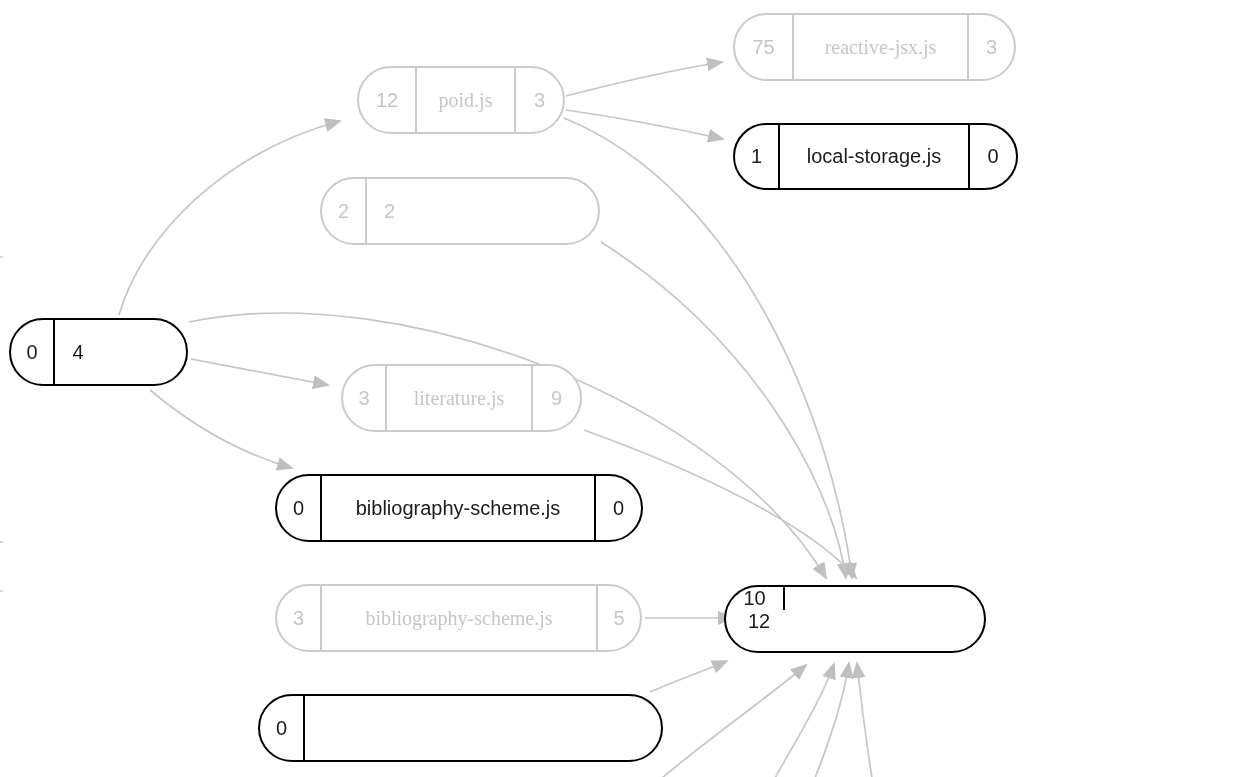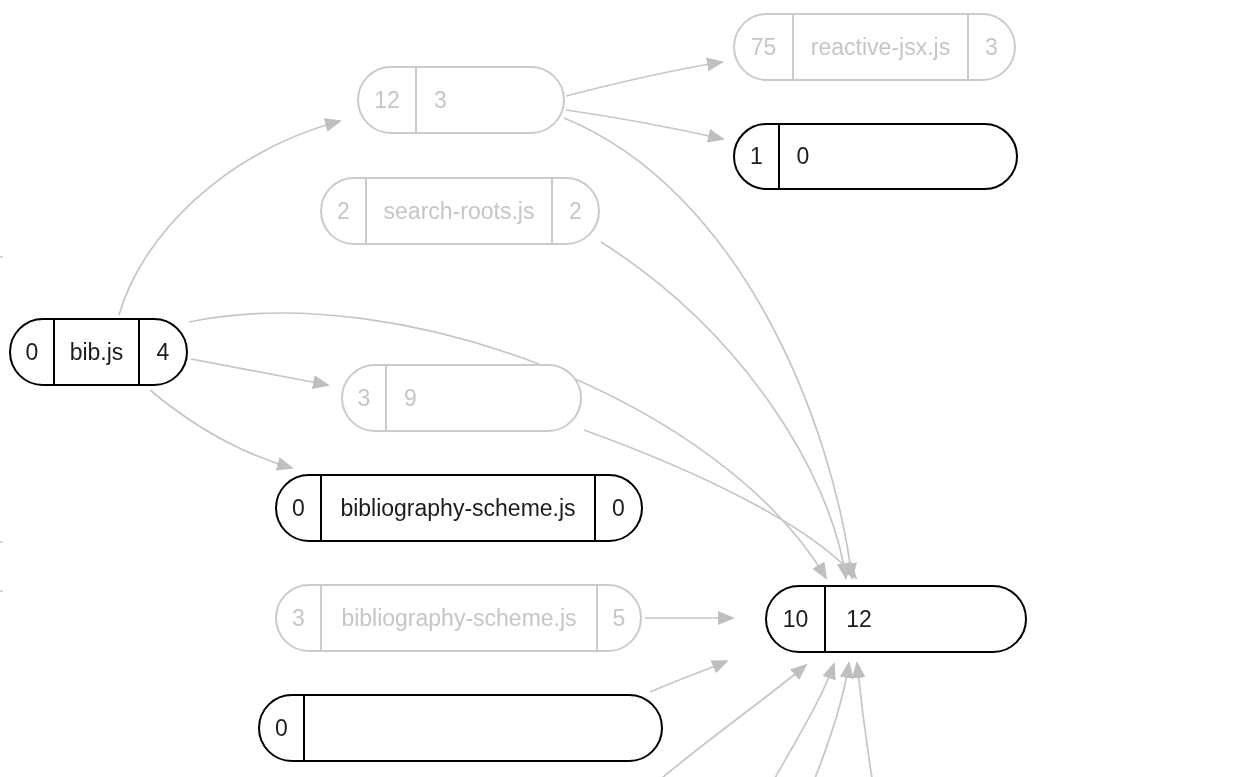--- a/index.html
+++ b/index.html
@@ -12,32 +12,32 @@
   }
   #edge-layer{position:absolute;left:0;top:0;z-index:1;}
   .node{
     position:absolute;
     display:flex;
     align-items:stretch;
     box-sizing:border-box;
     background:#ffffff;
     border-radius:34px;
     z-index:2;
-    font-size:23px;
+    font-size:20px;
     cursor:pointer;
   }
   .node.active{border:2.5px solid #000000;color:#1c1c1c;}
   .node.faded{border:2px solid #cbcbcb;color:#c6c6c6;}
   .cell{display:flex;align-items:center;justify-content:center;box-sizing:border-box;}
   .cap{flex:0 0 auto;}
   .mid{flex:1 1 auto;white-space:nowrap;}
   .node.active .cap-left{border-right:2.5px solid #000000;}
   .node.active .mid{border-right:2.5px solid #000000;}
   .node.faded .cap-left{border-right:2px solid #cbcbcb;}
-  .node.faded .mid{border-right:2px solid #cbcbcb;}
+  .node.faded .mid{border-right:2px solid #cbcbcb;font-family:Liberation Serif, serif;}
   .edge-tick{position:absolute;background:#d7d7d7;z-index:0;}
 </style>
 </head>
 <body>
 
 <div id="canvas">
   <svg id="edge-layer" width="1239" height="777" viewBox="0 0 1239 777">
     <defs>
       <marker id="arrow" markerUnits="userSpaceOnUse" markerWidth="20" markerHeight="16" refX="15" refY="7" orient="auto">
         <path d="M0,0 L17,7 L0,14 z" fill="#bfbfbf"></path>
@@ -67,51 +67,52 @@
   <div class="edge-tick" style="left:0;top:590px;width:3px;height:2px;"></div>
 
   <div id="node-layer">
       <div class="node faded" style="left: 733px; top: 13px; width: 283px; height: 68px;">
         <div class="cell cap cap-left" style="width: 59px;">75</div>
         <div class="cell mid">reactive-jsx.js</div>
         <div class="cell cap cap-right" style="width: 45px;">3</div>
       </div>
       <div class="node faded" style="left: 357px; top: 66px; width: 208px; height: 68px;">
         <div class="cell cap cap-left" style="width: 58px;">12</div>
+        <div class="cell mid">poid.js</div>
         <div class="cell cap cap-right" style="width: 47px;">3</div>
       </div>
       <div class="node active" style="left: 733px; top: 123px; width: 285px; height: 67px;">
         <div class="cell cap cap-left" style="width: 45px;">1</div>
+        <div class="cell mid">local-storage.js</div>
         <div class="cell cap cap-right" style="width: 46px;">0</div>
       </div>
       <div class="node faded" style="left: 320px; top: 177px; width: 280px; height: 68px;">
         <div class="cell cap cap-left" style="width: 45px;">2</div>
-        <div class="cell mid">search-roots.js</div>
         <div class="cell cap cap-right" style="width: 45px;">2</div>
       </div>
       <div class="node active" style="left: 9px; top: 318px; width: 179px; height: 68px;">
         <div class="cell cap cap-left" style="width: 44px;">0</div>
-        <div class="cell mid">bib.js</div>
         <div class="cell cap cap-right" style="width: 46px;">4</div>
       </div>
       <div class="node faded" style="left: 341px; top: 364px; width: 241px; height: 68px;">
         <div class="cell cap cap-left" style="width: 44px;">3</div>
+        <div class="cell mid">literature.js</div>
         <div class="cell cap cap-right" style="width: 47px;">9</div>
       </div>
       <div class="node active" style="left: 275px; top: 474px; width: 368px; height: 68px;">
         <div class="cell cap cap-left" style="width: 45px;">0</div>
         <div class="cell mid">bibliography-scheme.js</div>
         <div class="cell cap cap-right" style="width: 45px;">0</div>
       </div>
       <div class="node faded" style="left: 275px; top: 584px; width: 367px; height: 68px;">
         <div class="cell cap cap-left" style="width: 45px;">3</div>
         <div class="cell mid">bibliography-scheme.js</div>
         <div class="cell cap cap-right" style="width: 42px;">5</div>
       </div>
-      <div class="node active" style="left: 765px; top: 585px; width: 262px; height: 68px;">
+      <div class="node active" style="left: 724px; top: 585px; width: 262px; height: 68px; flex-direction: column;">
         <div class="cell cap cap-left" style="width: 59px;">10</div>
         <div class="cell cap cap-right" style="width: 66px;">12</div>
       </div>
       <div class="node active" style="left: 258px; top: 694px; width: 405px; height: 68px;">
         <div class="cell cap cap-left" style="width: 45px;">0</div>
       </div>
     </div>
 </div>
 
 </body></html>

